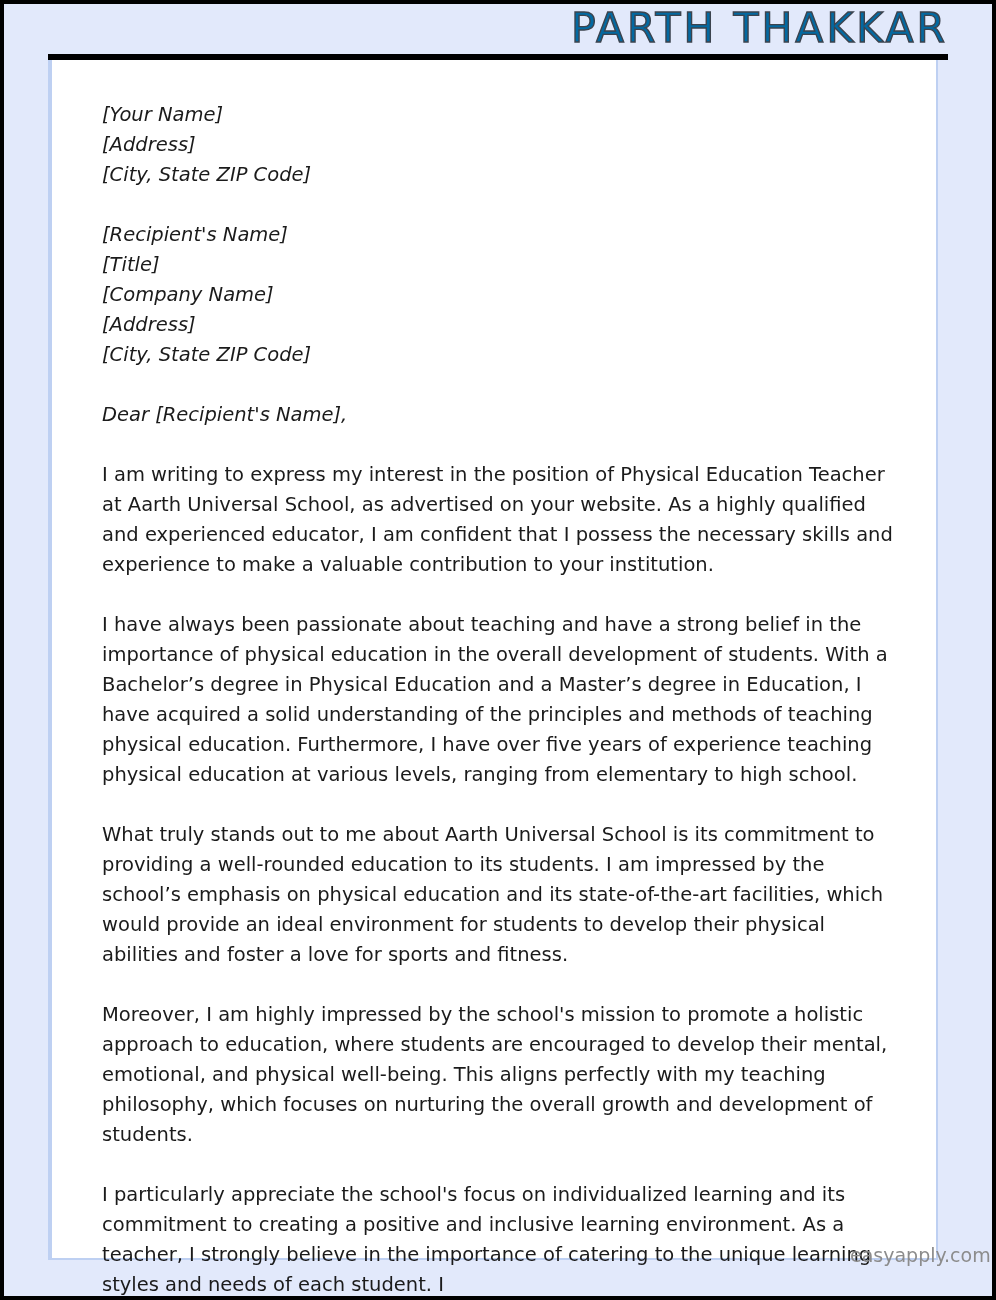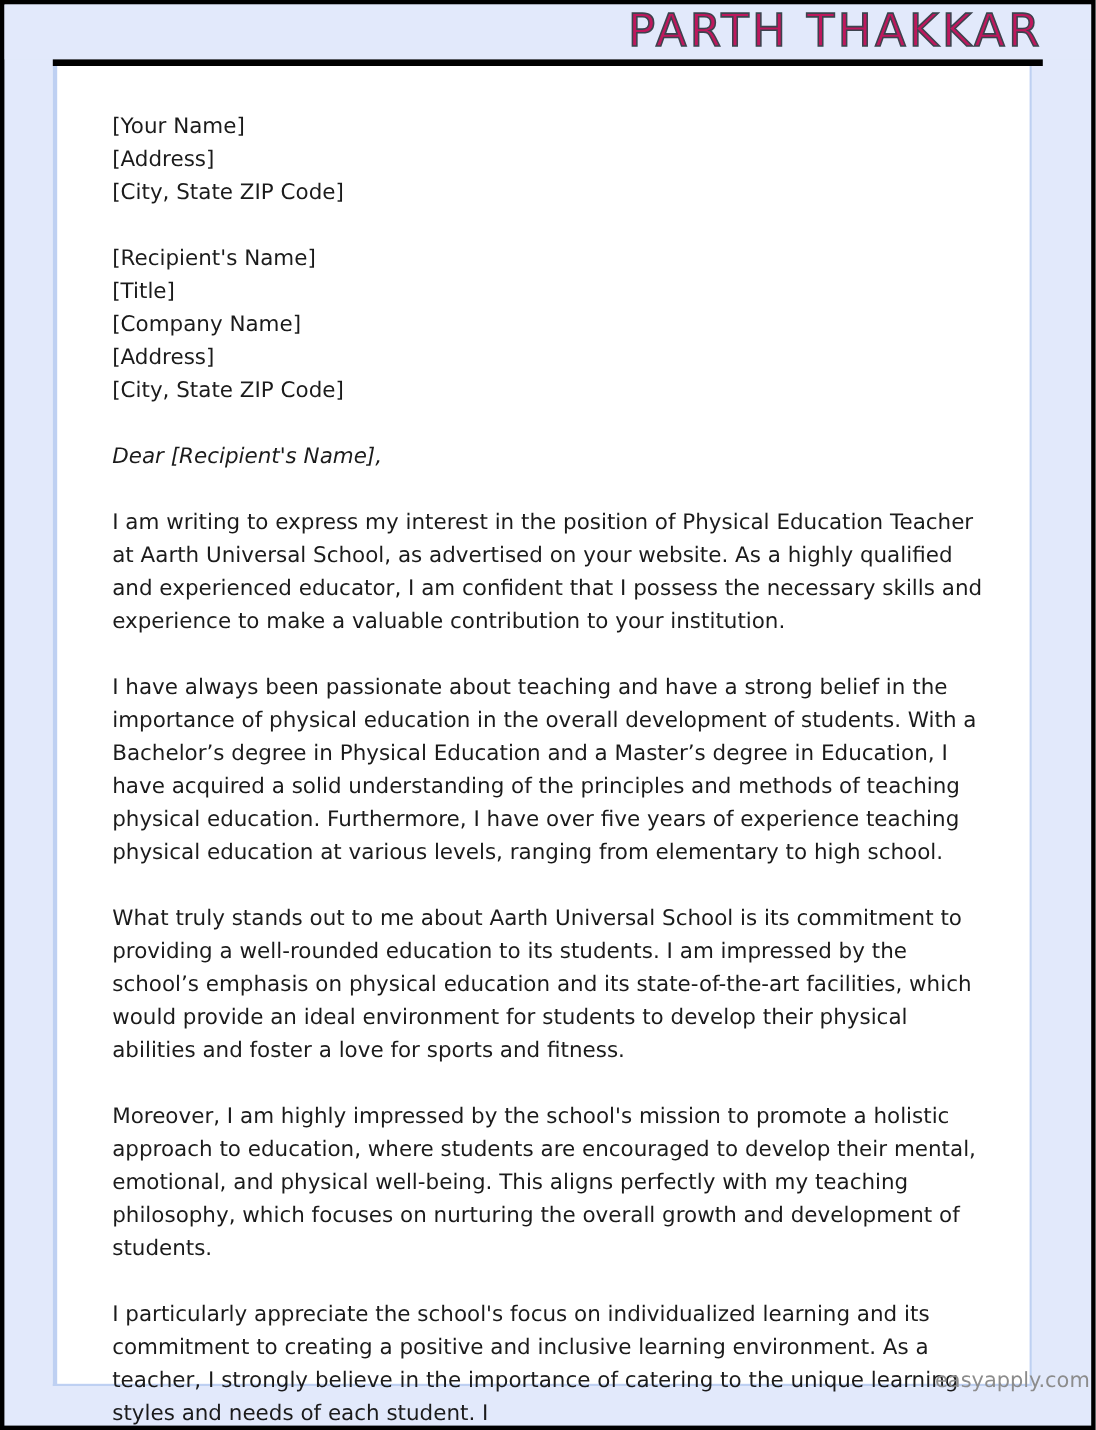--- a/index.html
+++ b/index.html
@@ -38,21 +38,21 @@
   }
 
   #letterhead-name {
     position: absolute;
     right: 44px;
     top: -2px;
     font-size: 41px;
     line-height: 52px;
     letter-spacing: 3px;
     font-weight: 400;
-    color: #be185d;
+    color: #0369a1;
     -webkit-text-stroke: 1.4px #3c434e;
     white-space: nowrap;
     font-family: "DejaVu Sans", "Liberation Sans", sans-serif;
   }
 
   
   #header-rule {
     position: absolute;
     left: 44px;
     top: 50px;
@@ -86,20 +86,21 @@
     color: #1b1b1b;
     font-weight: 400;
   }
 
   .addr-block {
     margin: 0 0 30px 0;
   }
   .addr-line {
     display: block;
     white-space: nowrap;
+    font-style: italic;
   }
 
   .salutation {
     margin: 0 0 30px 0;
     font-style: italic;
   }
 
   .letter-para {
     margin: 0 0 30px 0;
     text-align: left;

